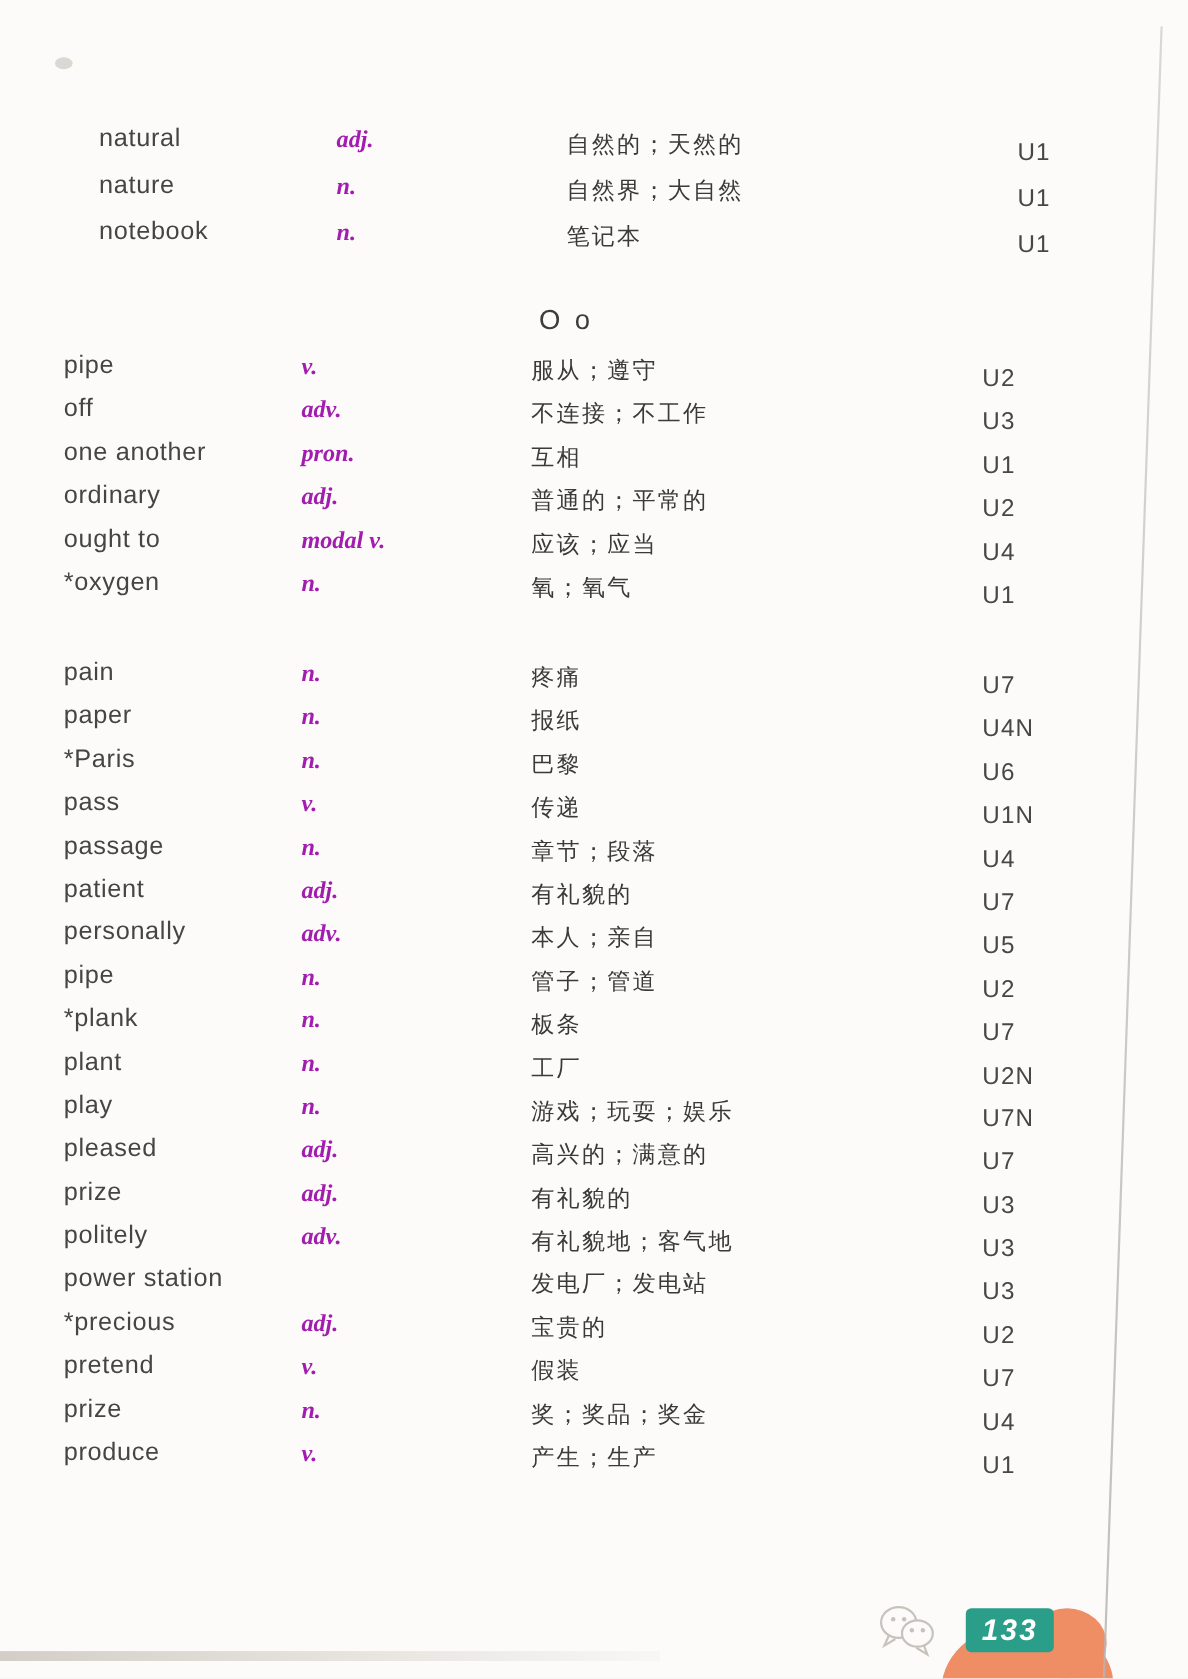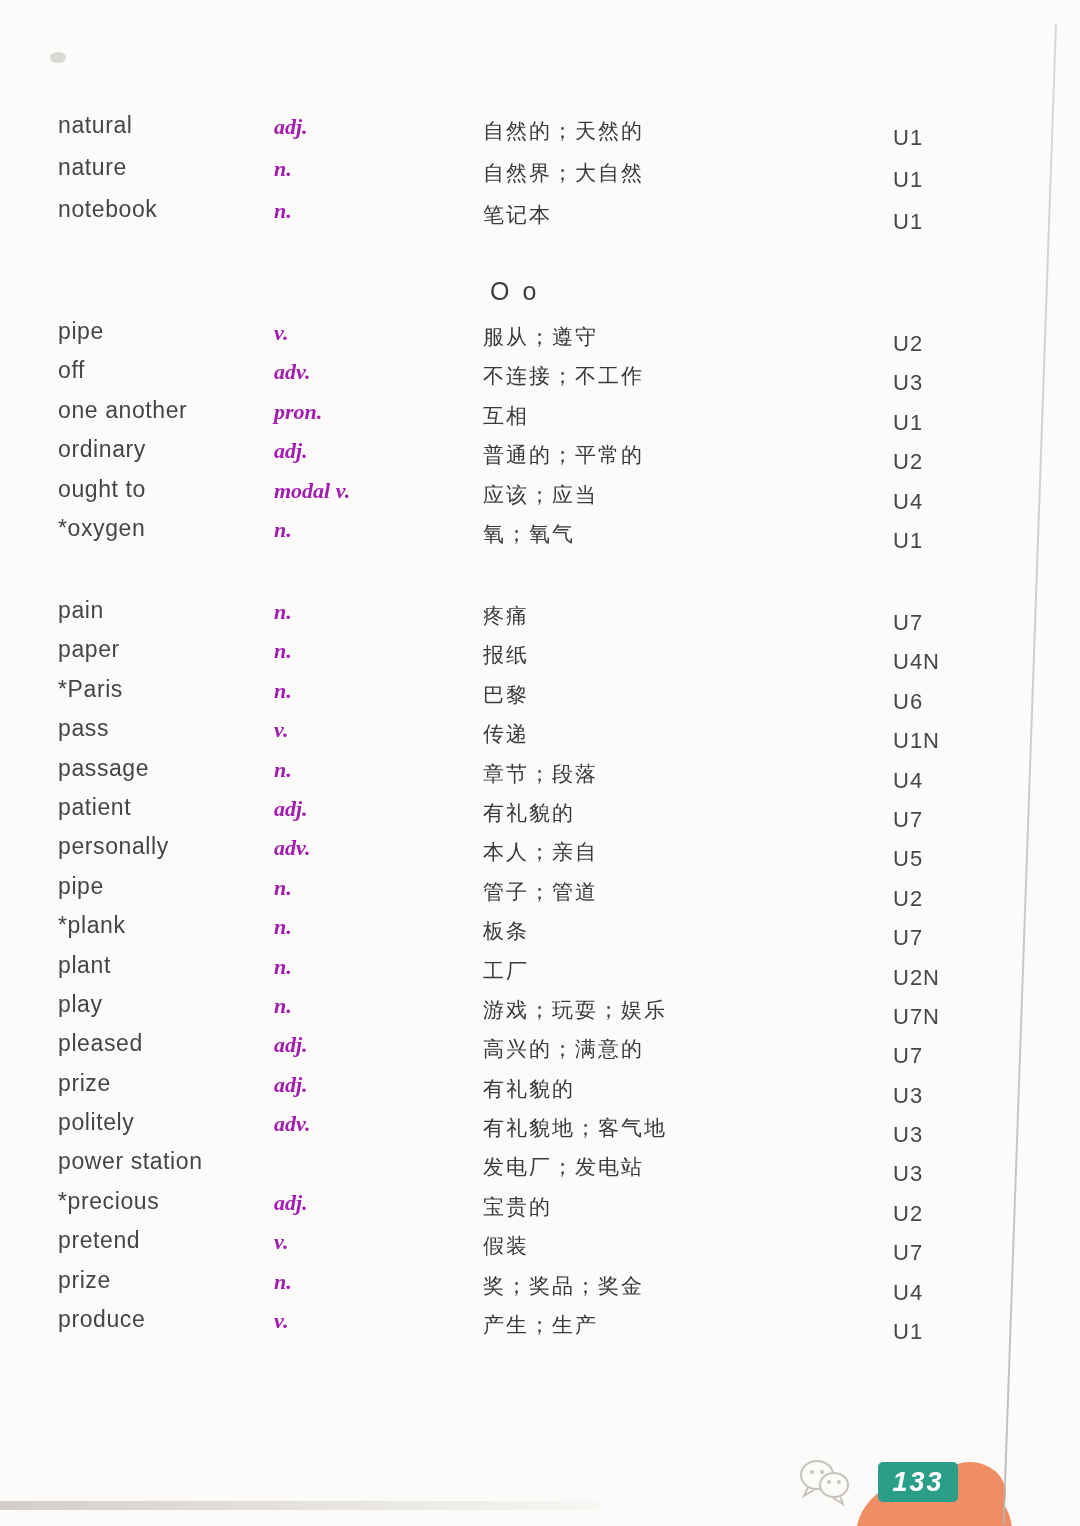--- a/index.html
+++ b/index.html
@@ -11,21 +11,21 @@
   }
   .section { position:absolute; left:0; width:100%; }
   .sec-n { top:112px; }
   .sec-o { top:277px; }
   .sec-p { top:597px; }
   .sec-header { position:relative; height:41px; }
   .sec-header span {
     position:absolute; left:490px; top:0;
     font-size:25px; font-weight:normal; letter-spacing:3px; color:#3d3d3d;
   }
-  .sec-n .row { height:42px; }
+  .sec-n .row { height:42px;margin-left:32px; }
   .row { position:relative; height:39.4px; }
   .col-word {
     position:absolute; left:58px; top:0;
     font-size:23px; letter-spacing:0.6px; color:#454545; white-space:nowrap;
   }
   .col-pos {
     position:absolute; left:274px; top:2px;
     font-family:"Liberation Serif", serif; font-style:italic;
     font-size:22px; color:#a21caf; white-space:nowrap;font-weight:bold;
   }

